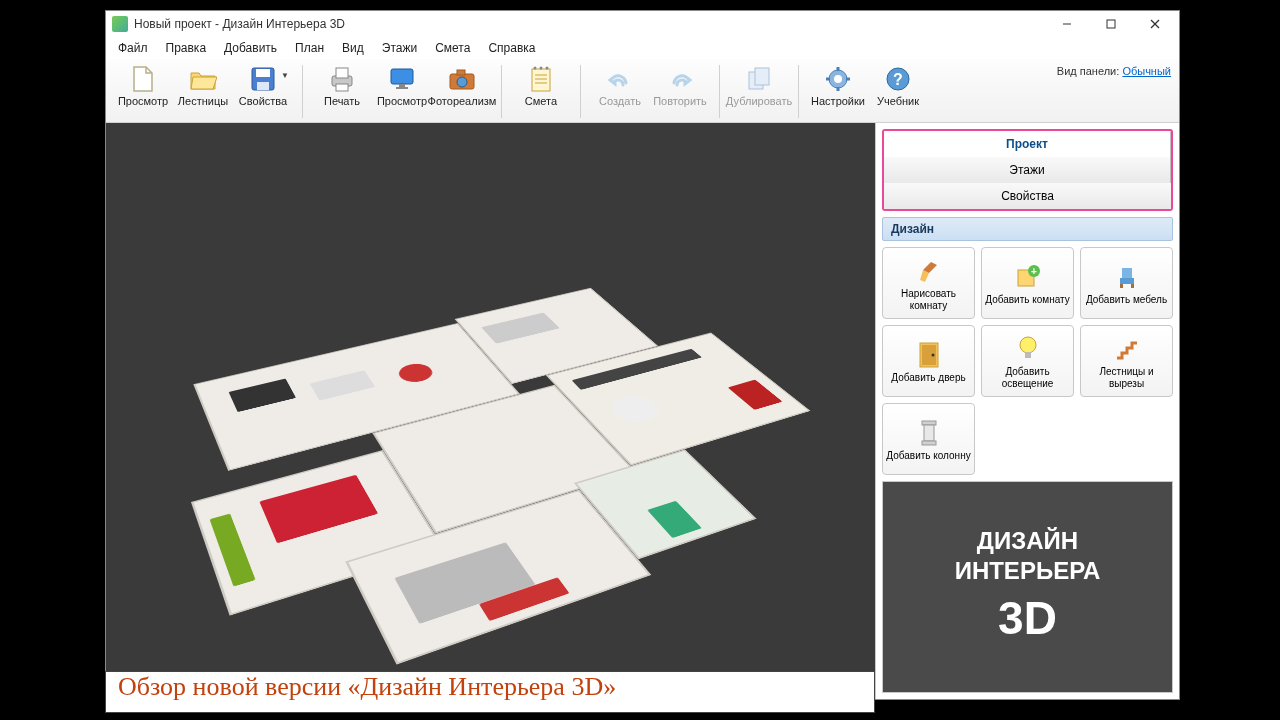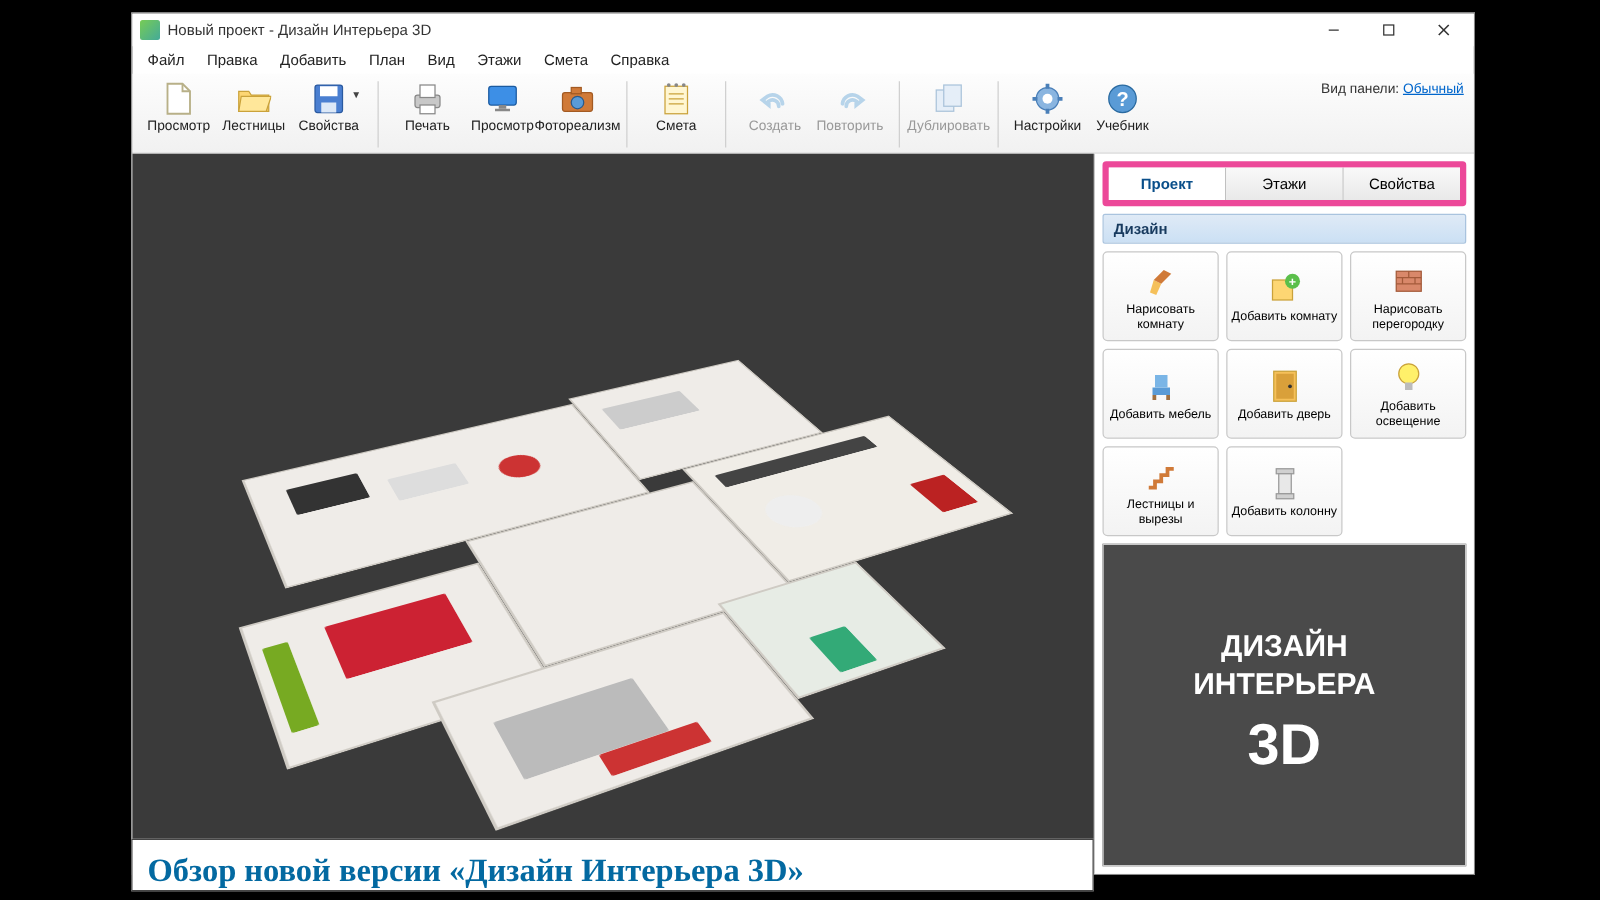--- a/index.html
+++ b/index.html
@@ -139,23 +139,24 @@
   background: #fff;
   border-left: 1px solid #c8c8c8;
   display:flex;
   flex-direction:column;
   padding: 6px;
   gap: 6px;
 }
 .tabs {
   width: 100%;
   display:flex;
-  border:5px solid #ec4899;
+  border:2px solid #ec4899;
   border-radius:3px;
   overflow:hidden;
+  flex-direction:column;
 }
 .tab {
   flex:1;
   text-align:center;
   padding:6px 0;
   font-size:12px;
   background: linear-gradient(#f9f9f9,#e9e9e9);
   cursor:default;
   border-right:1px solid #c0c0c0;
 }
@@ -223,26 +224,25 @@
 
 .caption-bar {
   position:absolute;
   left:105px;
   bottom:7px;
   height:42px;
   width:770px;
   background:#fff;
   border:1px solid #444;
   display:flex;
-  align-items:flex-end;
+  align-items:flex-start;
   padding:0 12px;
   font-size:26px;
-  color:#0369a1;
+  color:#c2410c;
   font-family: "Times New Roman", serif;
-  font-weight: bold;
 }
 svg { display:block; }
 </style>
 </head>
 <body>
 
 <div class="letterbox">
   <div class="app-window">
 
     <div class="titlebar">
@@ -477,33 +477,20 @@
                   <rect x="3" y="6" width="16" height="16" fill="#fdd673" stroke="#caa23a"></rect>
                   <circle cx="19" cy="7" r="6" fill="#5bbf4b"></circle>
                   <text x="19" y="11" text-anchor="middle" fill="#fff" font-size="10" font-weight="bold">+</text>
                 </svg>
               </div>
             <span>Добавить комнату</span>
           </div>
           <div class="design-btn">
             <div class="dico">
                 <svg width="26" height="26">
-                  <rect x="3" y="5" width="20" height="16" fill="#d9886a" stroke="#a35a3a"></rect>
-                  <line x1="3" y1="10" x2="23" y2="10" stroke="#a35a3a"></line>
-                  <line x1="3" y1="15" x2="23" y2="15" stroke="#a35a3a"></line>
-                  <line x1="13" y1="5" x2="13" y2="10" stroke="#a35a3a"></line>
-                  <line x1="8" y1="10" x2="8" y2="15" stroke="#a35a3a"></line>
-                  <line x1="18" y1="10" x2="18" y2="15" stroke="#a35a3a"></line>
-                </svg>
-              </div>
-            <span>Нарисовать перегородку</span>
-          </div>
-          <div class="design-btn">
-            <div class="dico">
-                <svg width="26" height="26">
                   <path d="M6 14h14v6H6z" fill="#5a9bd6"></path>
                   <path d="M8 4h10v10H8z" fill="#7ab5e6"></path>
                   <rect x="6" y="20" width="3" height="4" fill="#a07040"></rect>
                   <rect x="17" y="20" width="3" height="4" fill="#a07040"></rect>
                 </svg>
               </div>
             <span>Добавить мебель</span>
           </div>
           <div class="design-btn">
             <div class="dico">

